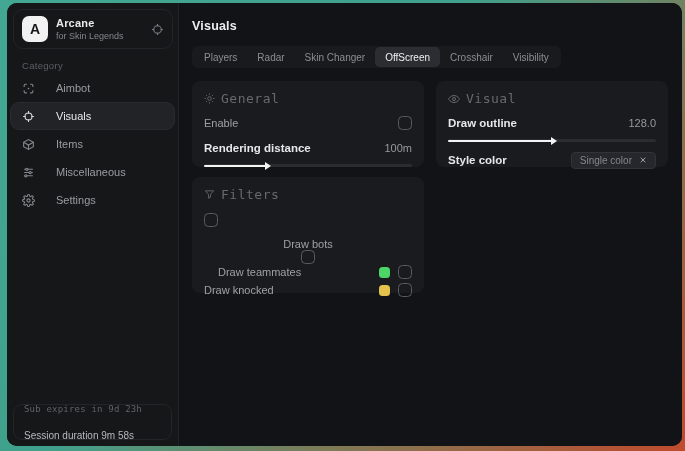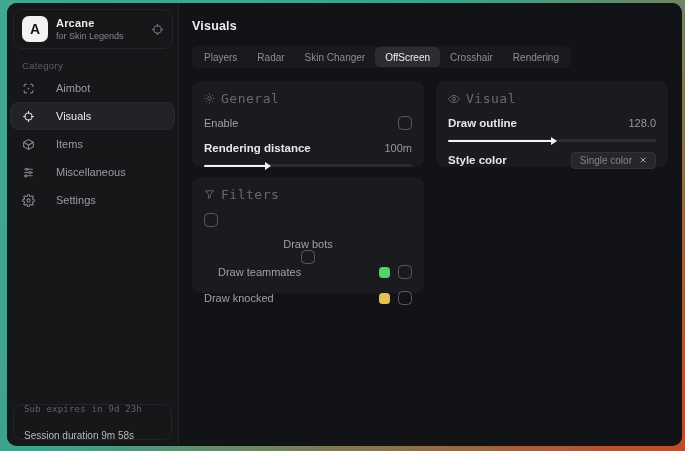--- a/index.html
+++ b/index.html
@@ -187,21 +187,21 @@
 
   <div class="main">
     <div class="page-title">Visuals</div>
 
     <div class="tabs">
       <div class="tab">Players</div>
       <div class="tab">Radar</div>
       <div class="tab">Skin Changer</div>
       <div class="tab selected">OffScreen</div>
       <div class="tab">Crosshair</div>
-      <div class="tab">Rendering</div>
+      <div class="tab">Visibility</div>
     </div>
 
     <div class="panel panel-general">
       <div class="panel-head">
         <span>
           <svg width="11" height="11" viewBox="0 0 24 24" fill="none" stroke="currentColor" stroke-width="2">
               <circle cx="12" cy="12" r="4"></circle>
               <line x1="12" y1="1" x2="12" y2="4"></line>
               <line x1="12" y1="20" x2="12" y2="23"></line>
               <line x1="1" y1="12" x2="4" y2="12"></line>
@@ -277,20 +277,20 @@
       <div class="row" style="margin-top:10px;flex-direction:column;">
         <span class="lbl">Draw bots</span>
         <span class="swatch" style="background-color: rgb(188, 188, 190);"></span>
         <span class="checkbox"></span>
       </div>
       <div class="row" style="margin-top:10px;padding-left:14px;">
         <span class="lbl">Draw teammates</span>
         <span class="swatch" style="background-color: rgb(75, 214, 101);"></span>
         <span class="checkbox"></span>
       </div>
-      <div class="row" style="margin-top:10px;">
+      <div class="row" style="margin-top:2px;">
         <span class="lbl">Draw knocked</span>
         <span class="swatch" style="background-color: rgb(227, 194, 77);"></span>
         <span class="checkbox"></span>
       </div>
     </div>
   </div>
 </div>
 
 </body></html>

